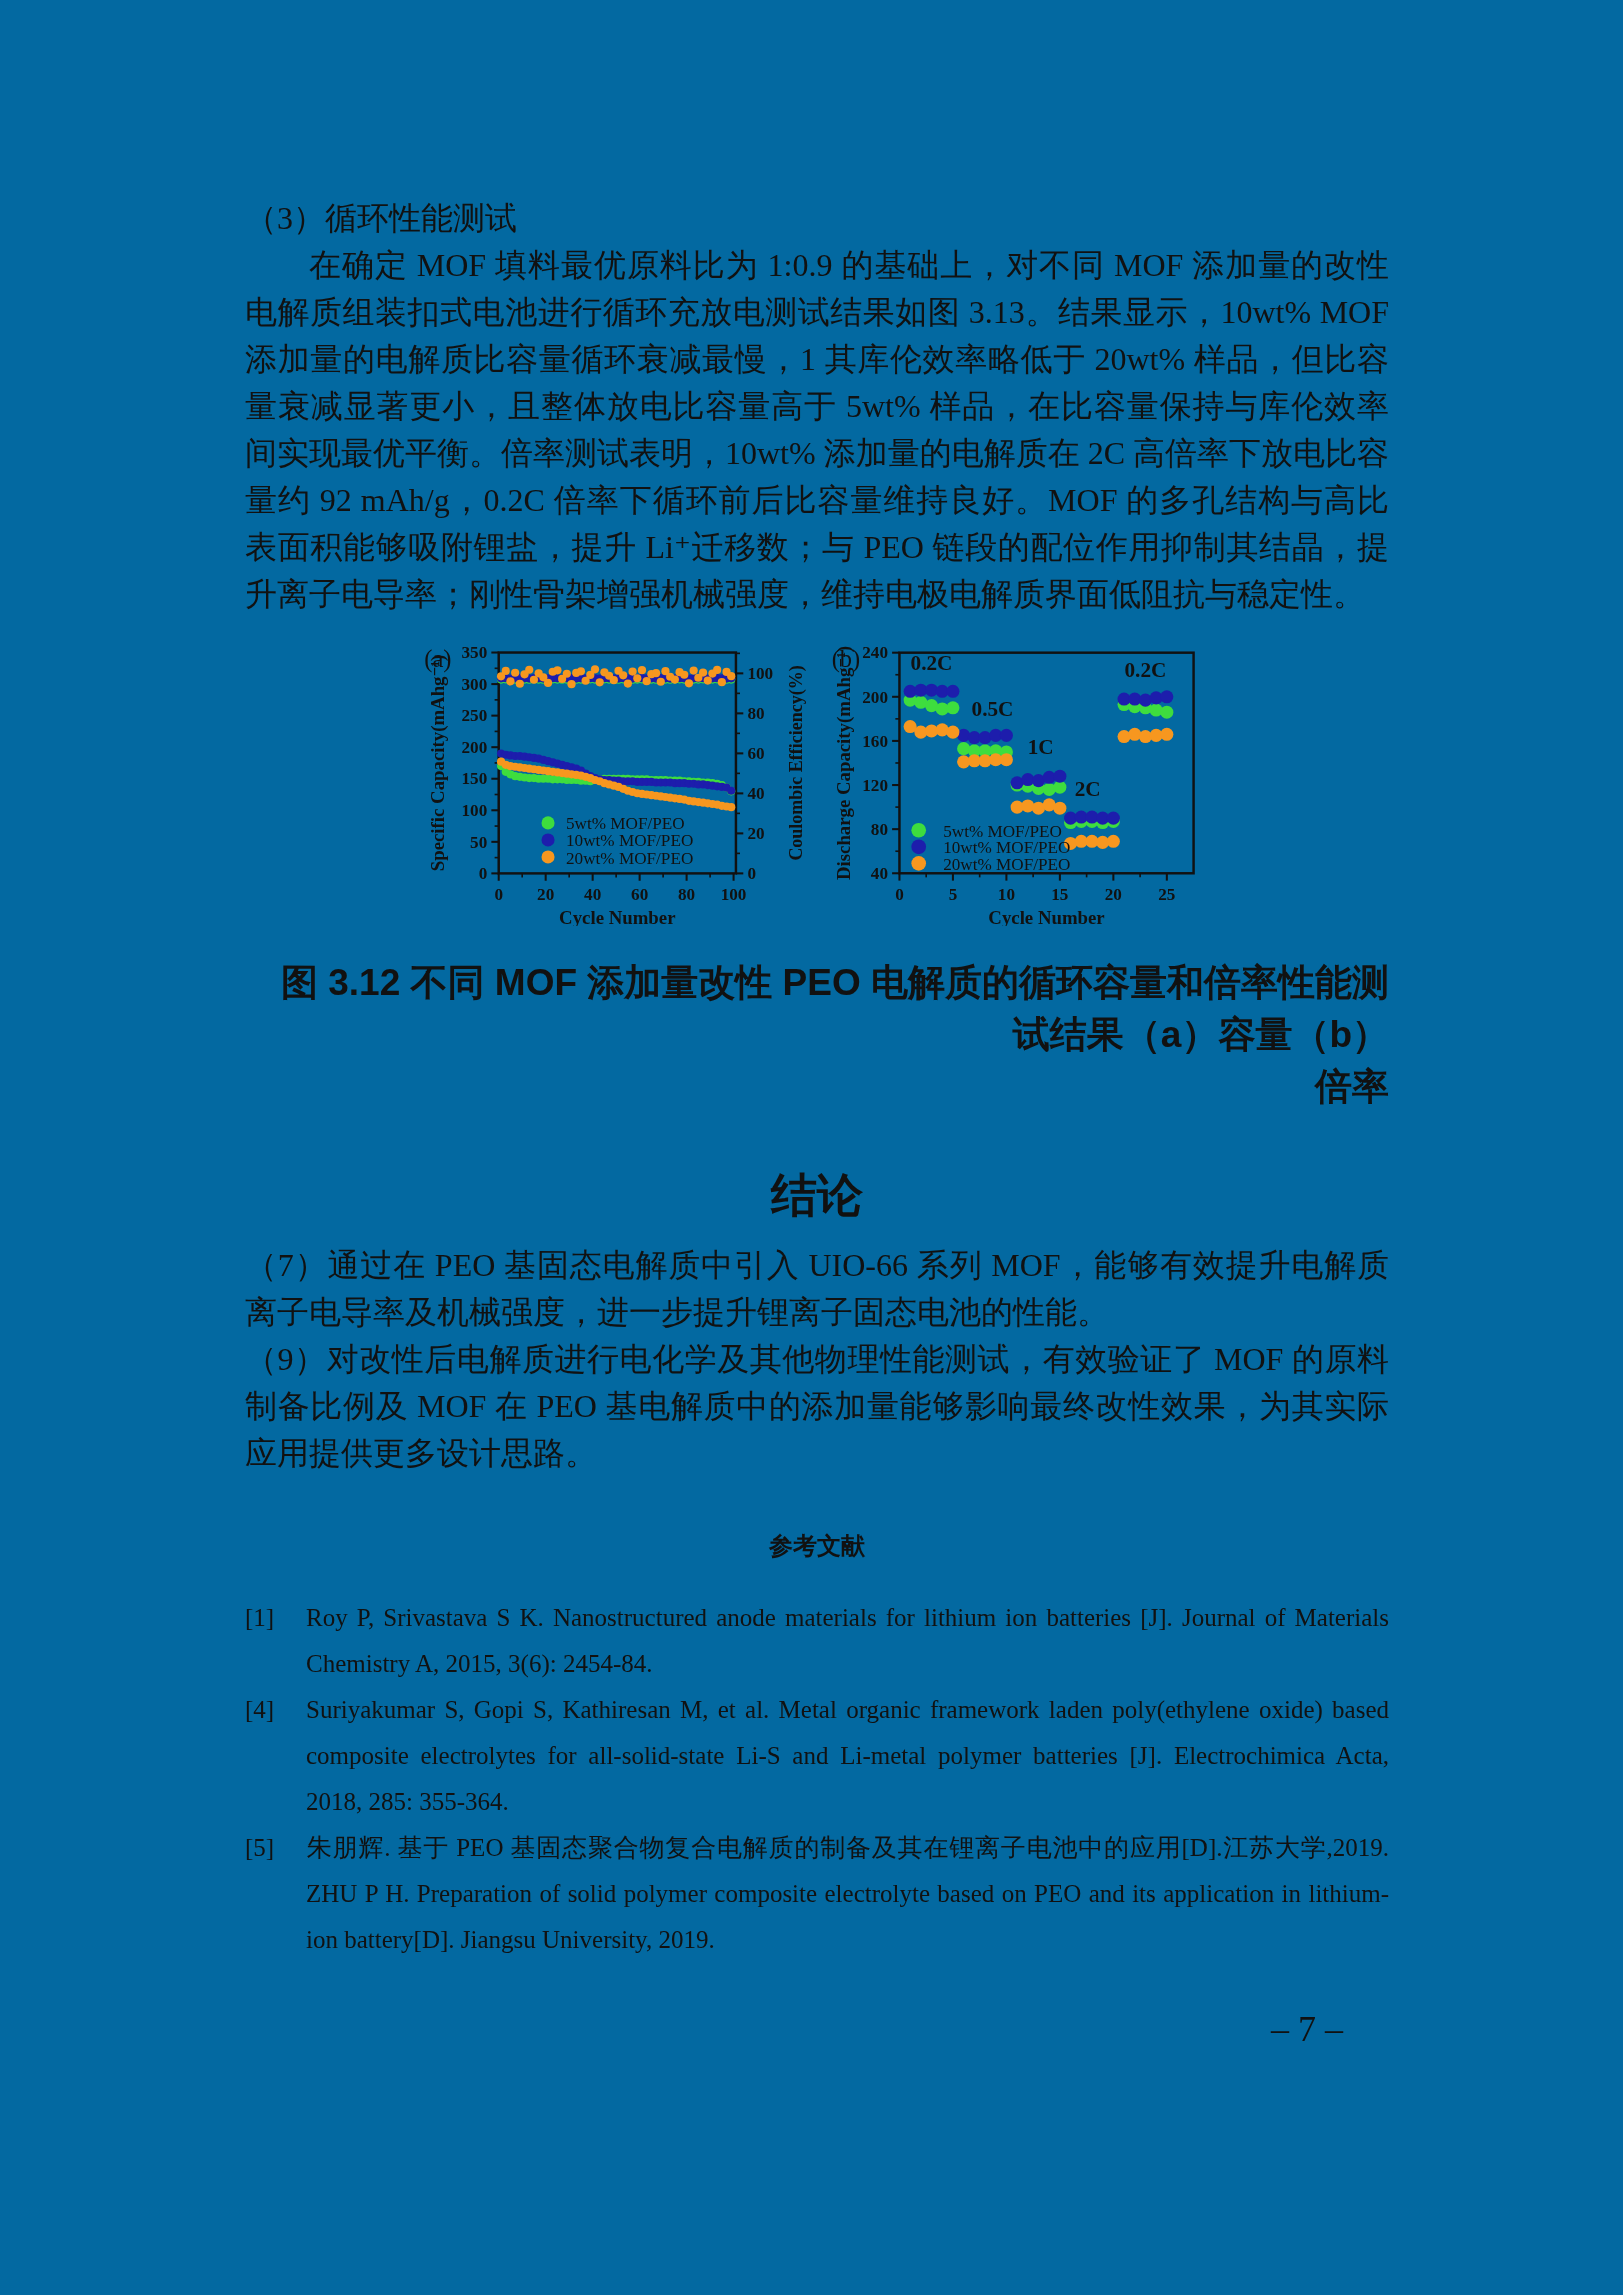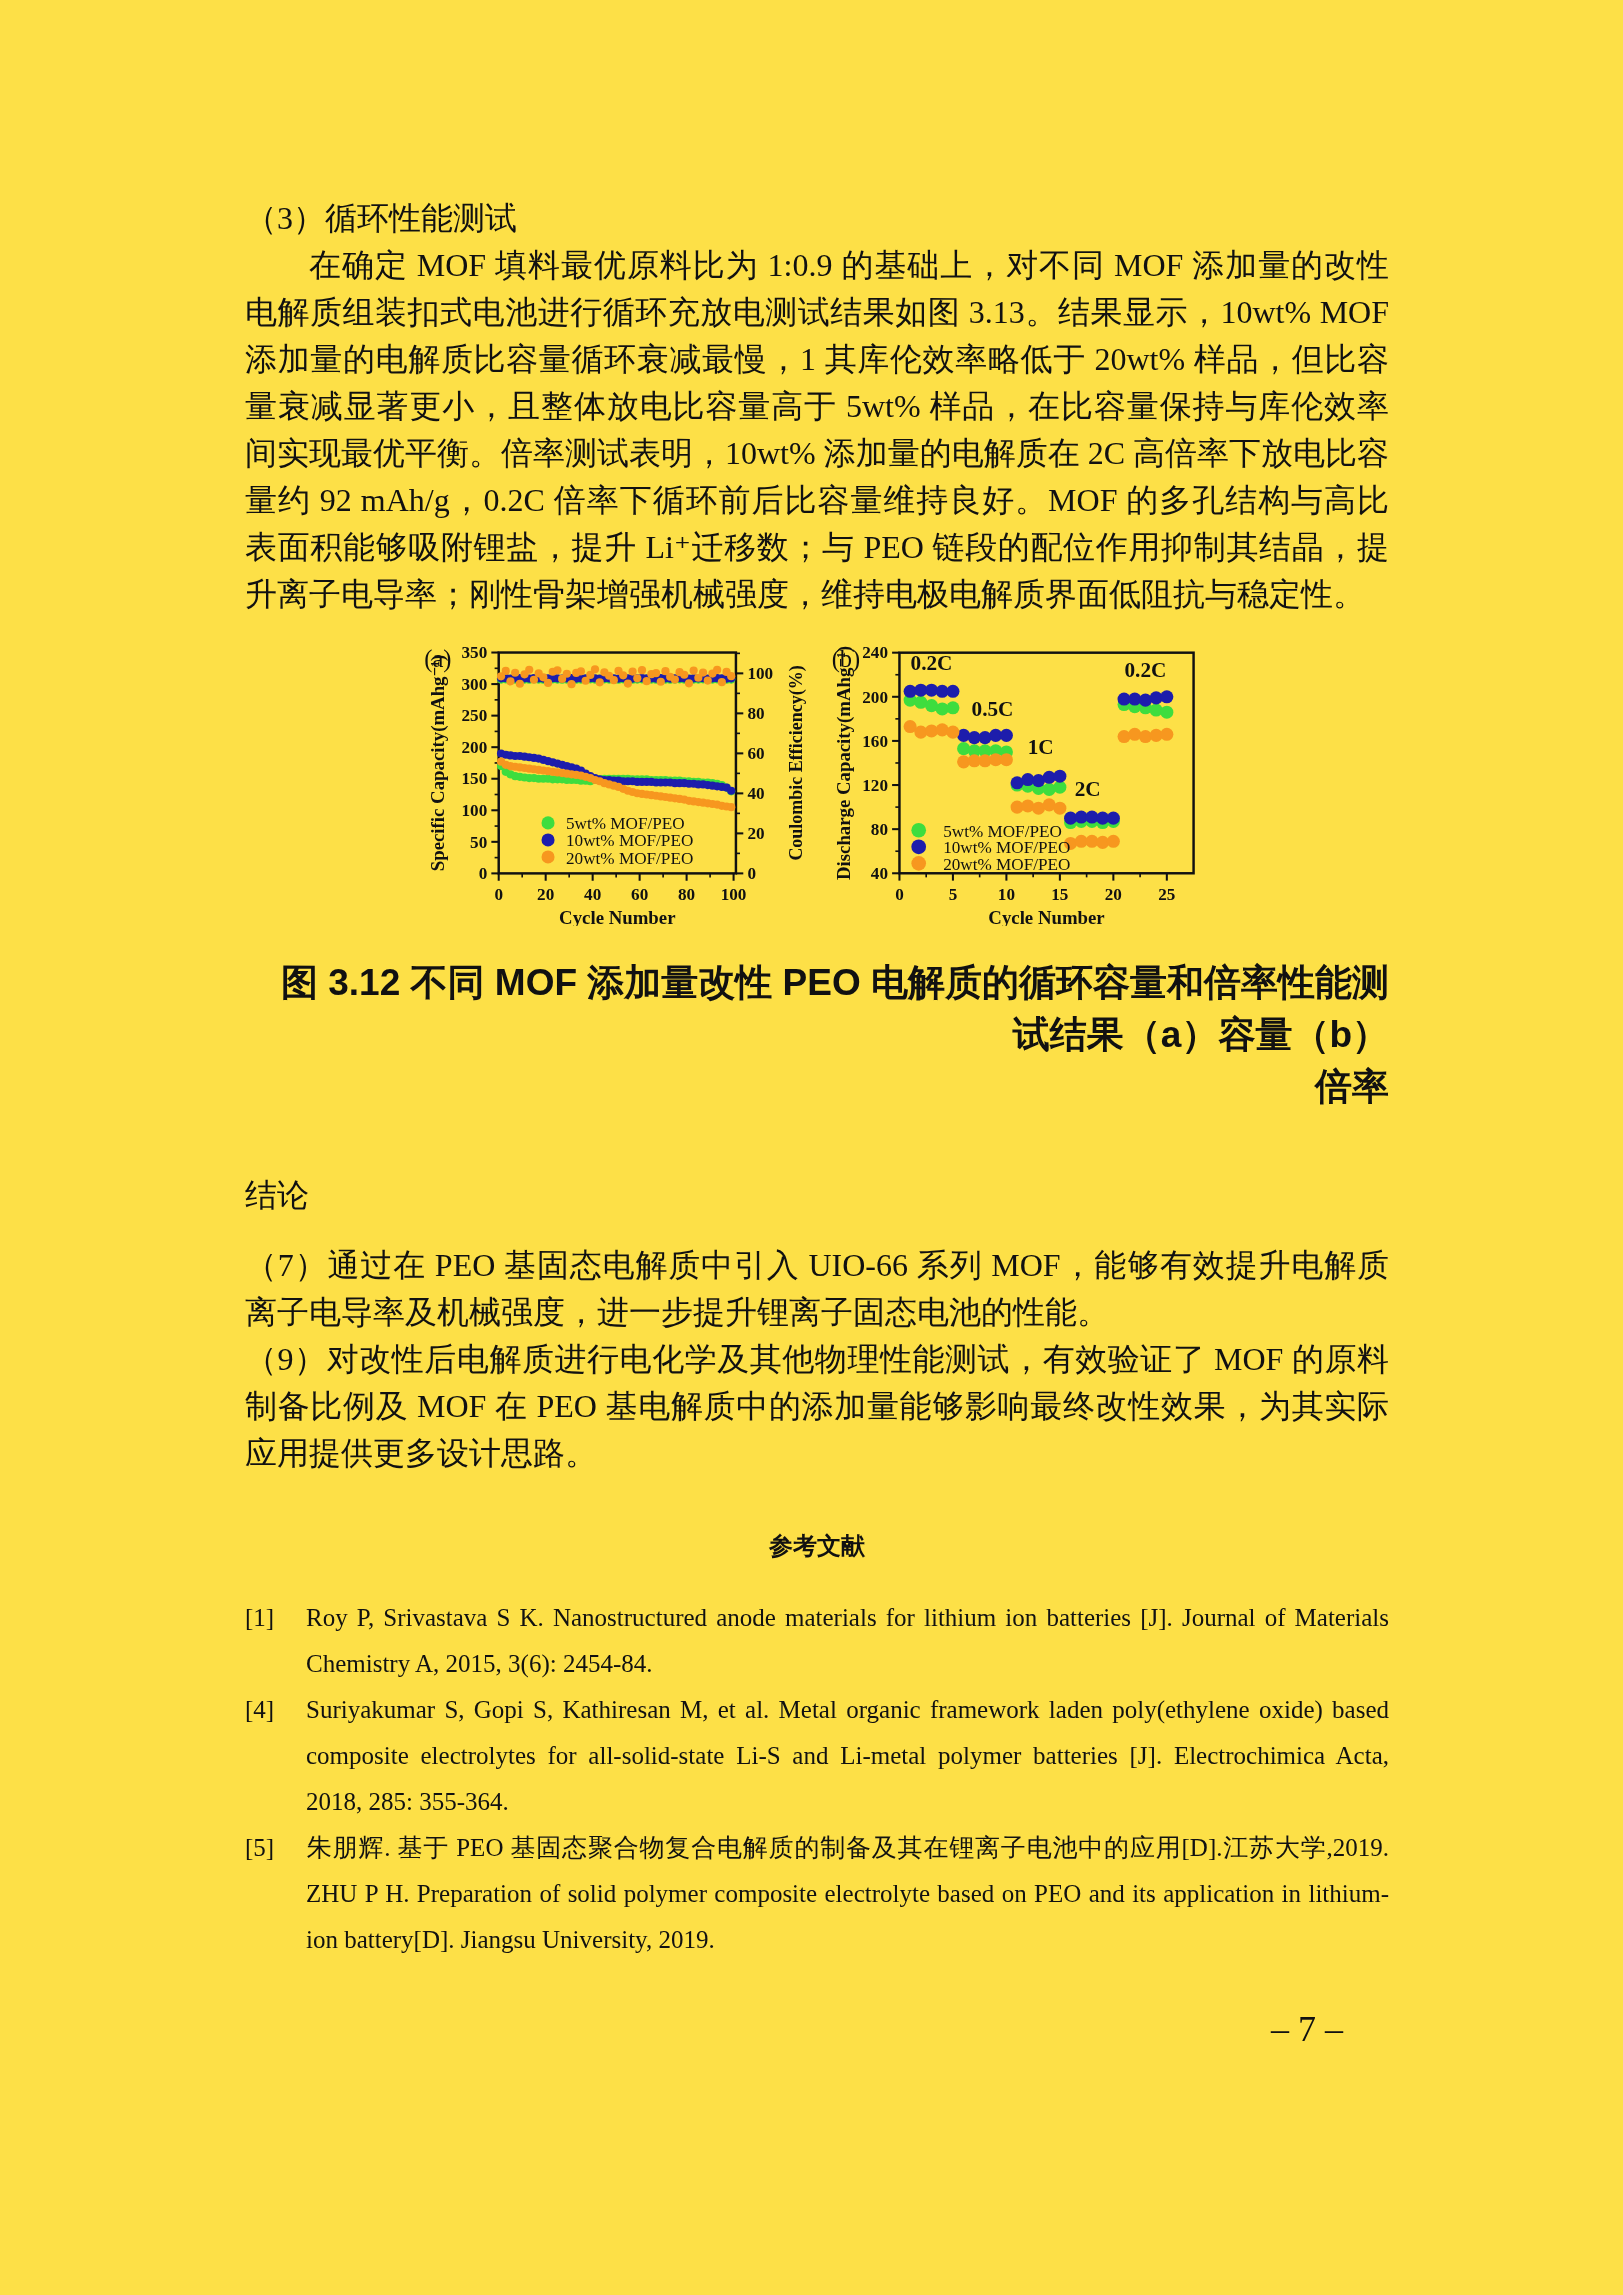--- a/index.html
+++ b/index.html
@@ -1,31 +1,31 @@
 <!DOCTYPE html>
 <html style="font-size:13px"><head>
 <meta charset="utf-8">
 <style>
   html, body { margin: 0; padding: 0; background: #e8e8e8; }
   .page {
-    width: 1623px; height: 2295px; background: #fde047; position: relative;
+    width: 1623px; height: 2295px; background: #0369a1; position: relative;
     box-sizing: border-box; padding: 195px 234px 0 245px; color: #111;
     font-family: "Liberation Serif", "DejaVu Serif", serif;
     font-size: 32px; line-height: 47px;
   }
   .h3 { font-weight: normal; margin: 0; text-align: left; }
   .body-par { margin: 0; text-indent: 2em; text-align: justify; }
   .figure-row { display: flex; justify-content: center; align-items: flex-start; margin-top: 13px; }
   .figure-row svg { display: block; }
   .caption {
     margin-top: 31px; text-align: right; font-weight: bold; line-height: 52px;
     font-family: "Liberation Sans", "DejaVu Sans", sans-serif; font-size: 37px;
   }
   .conc-title {
-    margin: 59px 0 23px 0; font-weight: normal; font-size: 32px; line-height: 47px;
+    margin: 59px 0 23px 0; text-align: center; font-weight: bold; font-size: 46px; line-height: 47px;
     font-family: "Liberation Sans", "DejaVu Sans", sans-serif;
   }
   .conc-par { margin: 0; text-align: justify; }
   .ref-title {
     margin: 47px 0 28px 0; text-align: center; font-weight: bold; font-size: 24px; line-height: 43px;
     font-family: "Liberation Sans", "DejaVu Sans", sans-serif;
   }
   .refs { font-size: 25px; line-height: 46px; }
   .ref-item { padding-left: 61px; text-align: justify; margin: 0; }
   .ref-marker { display: inline-block; width: 61px; margin-left: -61px; }

